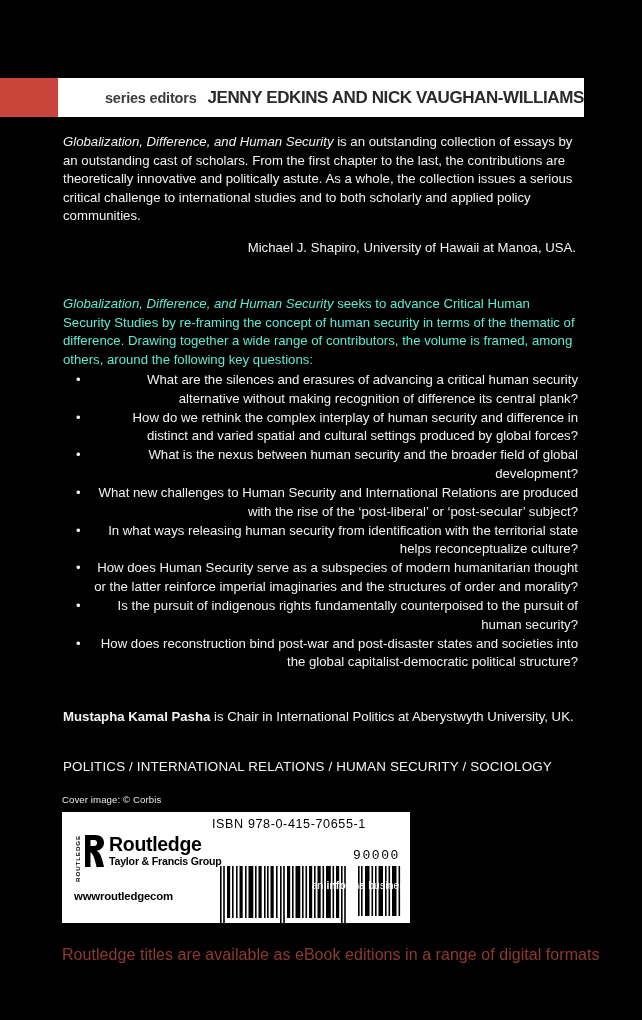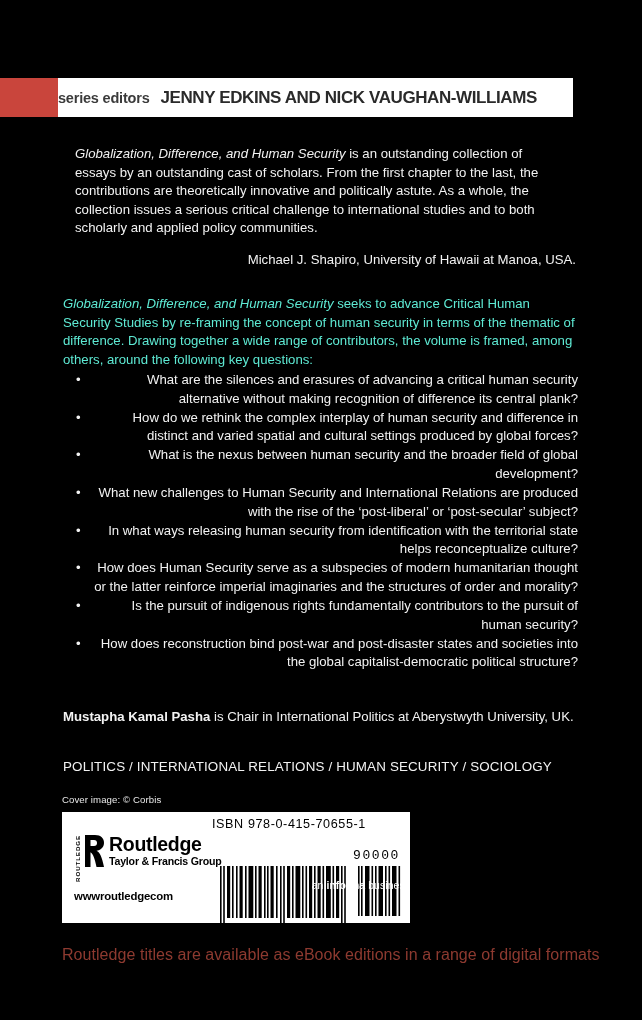--- a/index.html
+++ b/index.html
@@ -30,20 +30,22 @@
   .series-band-red {
     width: 58px;
     background: #c9453c;
     flex: 0 0 58px;
   }
   .series-band-white {
     flex: 1 1 auto;
     background: #ffffff;
     display: flex;
     align-items: center;
+    padding-left: 47px;
+    justify-content: space-between;
   }
   .series-editors-label {
     color: #3b3b3b;
     font-size: 14.5px;
     font-weight: bold;
     letter-spacing: -0.2px;
     white-space: nowrap;
   }
   .series-editors-names {
     color: #2a2a2a;
@@ -58,21 +60,21 @@
   .content {
     position: absolute;
     left: 63px;
     top: 133px;
     width: 515px;
   }
   .blurb {
     font-size: 13.2px;
     line-height: 18.6px;
     color: #f2f2f2;
-    margin: 12px;
+    margin: 0;
   }
   .blurb em, .book-title-em {
     font-style: italic;
   }
   .attribution {
     font-size: 13.2px;
     line-height: 18.6px;
     color: #f2f2f2;
     text-align: right;
     margin: 13px 0 0 0;
@@ -306,21 +308,21 @@
 
   <p class="desc"><em class="book-title-em">Globalization, Difference, and Human Security</em><span> seeks to advance Critical Human Security Studies by re-framing the concept of human security in terms of the thematic of difference. Drawing together a wide range of contributors, the volume is framed, among others, around the following key questions:</span></p>
 
   <ul class="questions">
     <li>What are the silences and erasures of advancing a critical human security alternative without making recognition of difference its central plank?</li>
     <li>How do we rethink the complex interplay of human security and difference in distinct and varied spatial and cultural settings produced by global forces?</li>
     <li>What is the nexus between human security and the broader field of global development?</li>
     <li>What new challenges to Human Security and International Relations are produced with the rise of the ‘post-liberal’ or ‘post-secular’ subject?</li>
     <li>In what ways releasing human security from identification with the territorial state helps reconceptualize culture?</li>
     <li>How does Human Security serve as a subspecies of modern humanitarian thought or the latter reinforce imperial imaginaries and the structures of order and morality?</li>
-    <li>Is the pursuit of indigenous rights fundamentally contributors to the pursuit of human security?</li>
+    <li>Is the pursuit of indigenous rights fundamentally counterpoised to the pursuit of human security?</li>
     <li>How does reconstruction bind post-war and post-disaster states and societies into the global capitalist-democratic political structure?</li>
   </ul>
 
   <p class="author-bio"><b>Mustapha Kamal Pasha</b><span> is Chair in International Politics at Aberystwyth University, UK.</span></p>
 
   <p class="subjects">POLITICS / INTERNATIONAL RELATIONS / HUMAN SECURITY / SOCIOLOGY</p>
 </div>
 
 <div class="cover-credit">Cover image: © Corbis</div>
 

